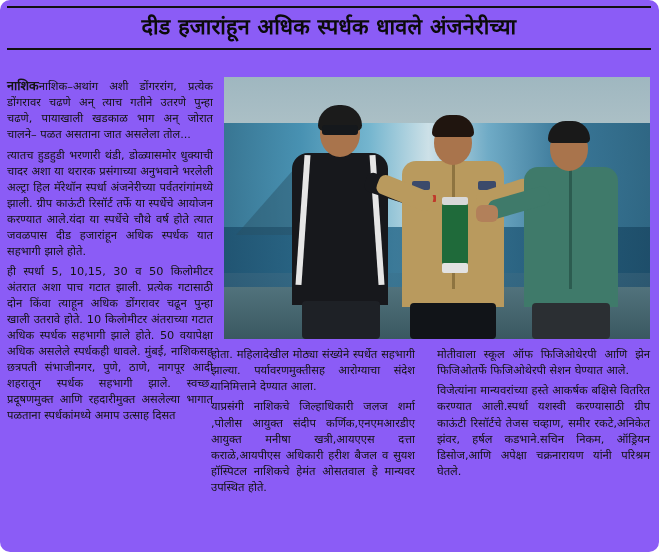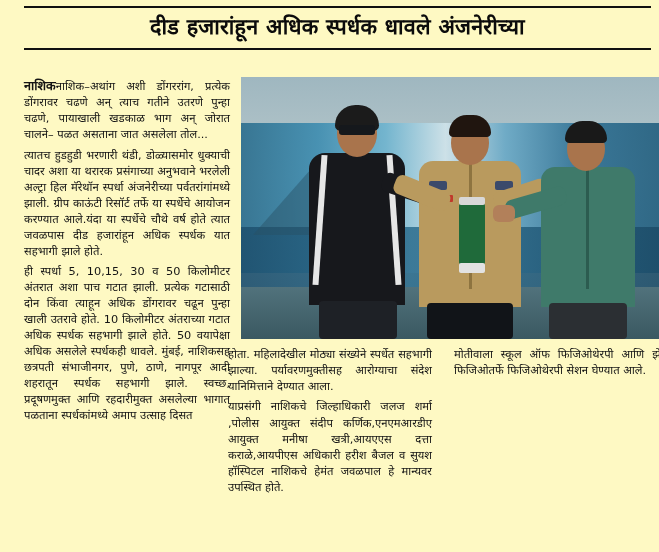--- a/index.html
+++ b/index.html
@@ -11,23 +11,24 @@
     width: 659px;
     height: 552px;
     font-family: "DejaVu Sans", sans-serif;
     color: #111;
     overflow: hidden;
   }
   .page {
     position: relative;
     width: 659px;
     height: 552px;
-    background: #fef9c3;
+    background: #8b5cf6;
     box-sizing: border-box;
-    padding: 6px 8px 4px 24px;
+    padding: 6px 8px 4px 7px;
+    border-radius: 10px;
   }
   
   .headline-block {
     border-top: 2px solid #111;
     border-bottom: 2px solid #111;
     padding: 5px 4px 7px 4px;
     margin-bottom: 7px;
   }
   .headline-line {
     text-align: center;
@@ -244,21 +245,22 @@
         <div class="p3-hair"></div>
 
         <div class="trophy-body"></div>
         <div class="trophy-top"></div>
         <div class="trophy-base"></div>
       </div>
     </div>
 
     <div class="col under-photo uc-2">
       <p>होता. महिलादेखील मोठ्या संख्येने स्पर्धेत सहभागी झाल्या. पर्यावरणमुक्तीसह आरोग्याचा संदेश यानिमित्ताने देण्यात आला.</p>
-      <p>याप्रसंगी नाशिकचे जिल्हाधिकारी जलज शर्मा ,पोलीस आयुक्त संदीप कर्णिक,एनएमआरडीए आयुक्त मनीषा खत्री,आयएएस    दत्ता कराळे,आयपीएस अधिकारी हरीश बैजल व सुयश हॉस्पिटल नाशिकचे हेमंत जवळपाल हे मान्यवर उपस्थित होते.</p>
+      <p>याप्रसंगी नाशिकचे जिल्हाधिकारी जलज शर्मा ,पोलीस आयुक्त संदीप कर्णिक,एनएमआरडीए आयुक्त मनीषा खत्री,आयएएस    दत्ता कराळे,आयपीएस अधिकारी हरीश बैजल व सुयश हॉस्पिटल नाशिकचे हेमंत ओसतवाल हे मान्यवर उपस्थित होते.</p>
     </div>
 
     <div class="col under-photo uc-3">
       <p>मोतीवाला स्कूल ऑफ फिजिओथेरपी आणि झेन फिजिओतर्फे फिजिओथेरपी सेशन घेण्यात आले.</p>
+      <p>विजेत्यांना मान्यवरांच्या हस्ते आकर्षक बक्षिसे वितरित करण्यात आली.स्पर्धा यशस्वी करण्यासाठी ग्रीप काऊंटी रिसॉर्टचे तेजस चव्हाण, समीर रकटे,अनिकेत झंवर, हर्षल कडभाने.सचिन निकम, ऑड्रियन डिसोज,आणि अपेक्षा चक्रनारायण यांनी परिश्रम घेतले.</p>
     </div>
 
   </div>
 </div>
 
 </body></html>

